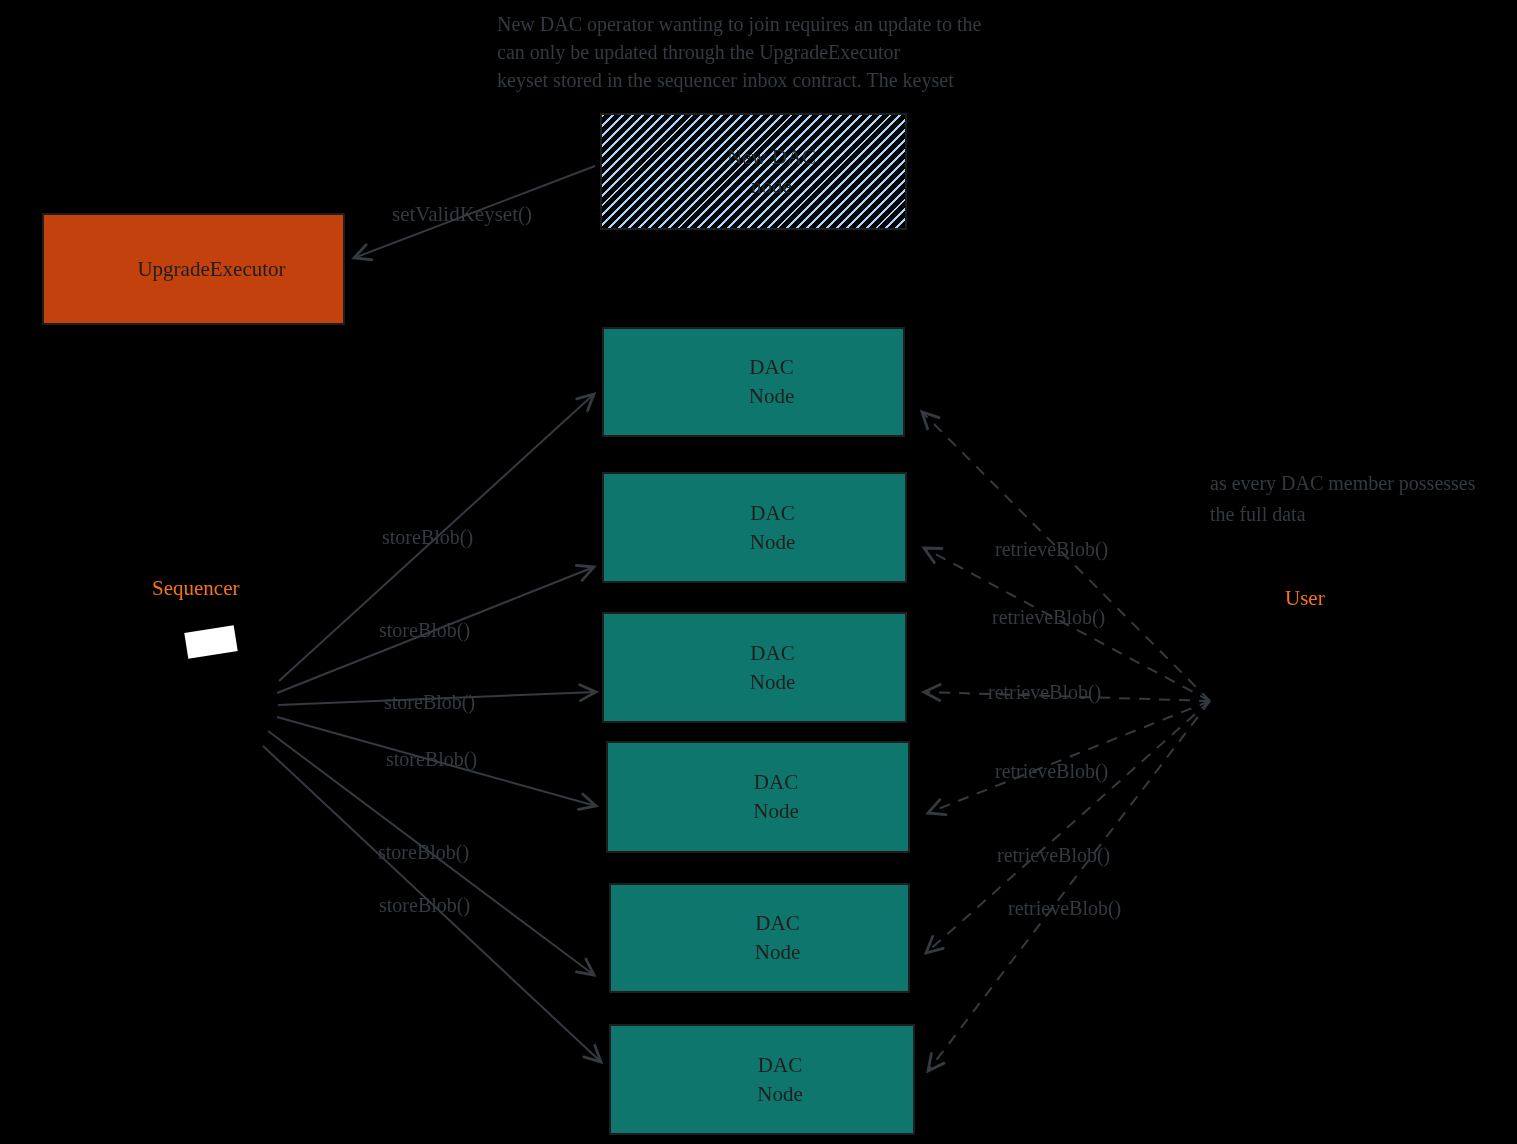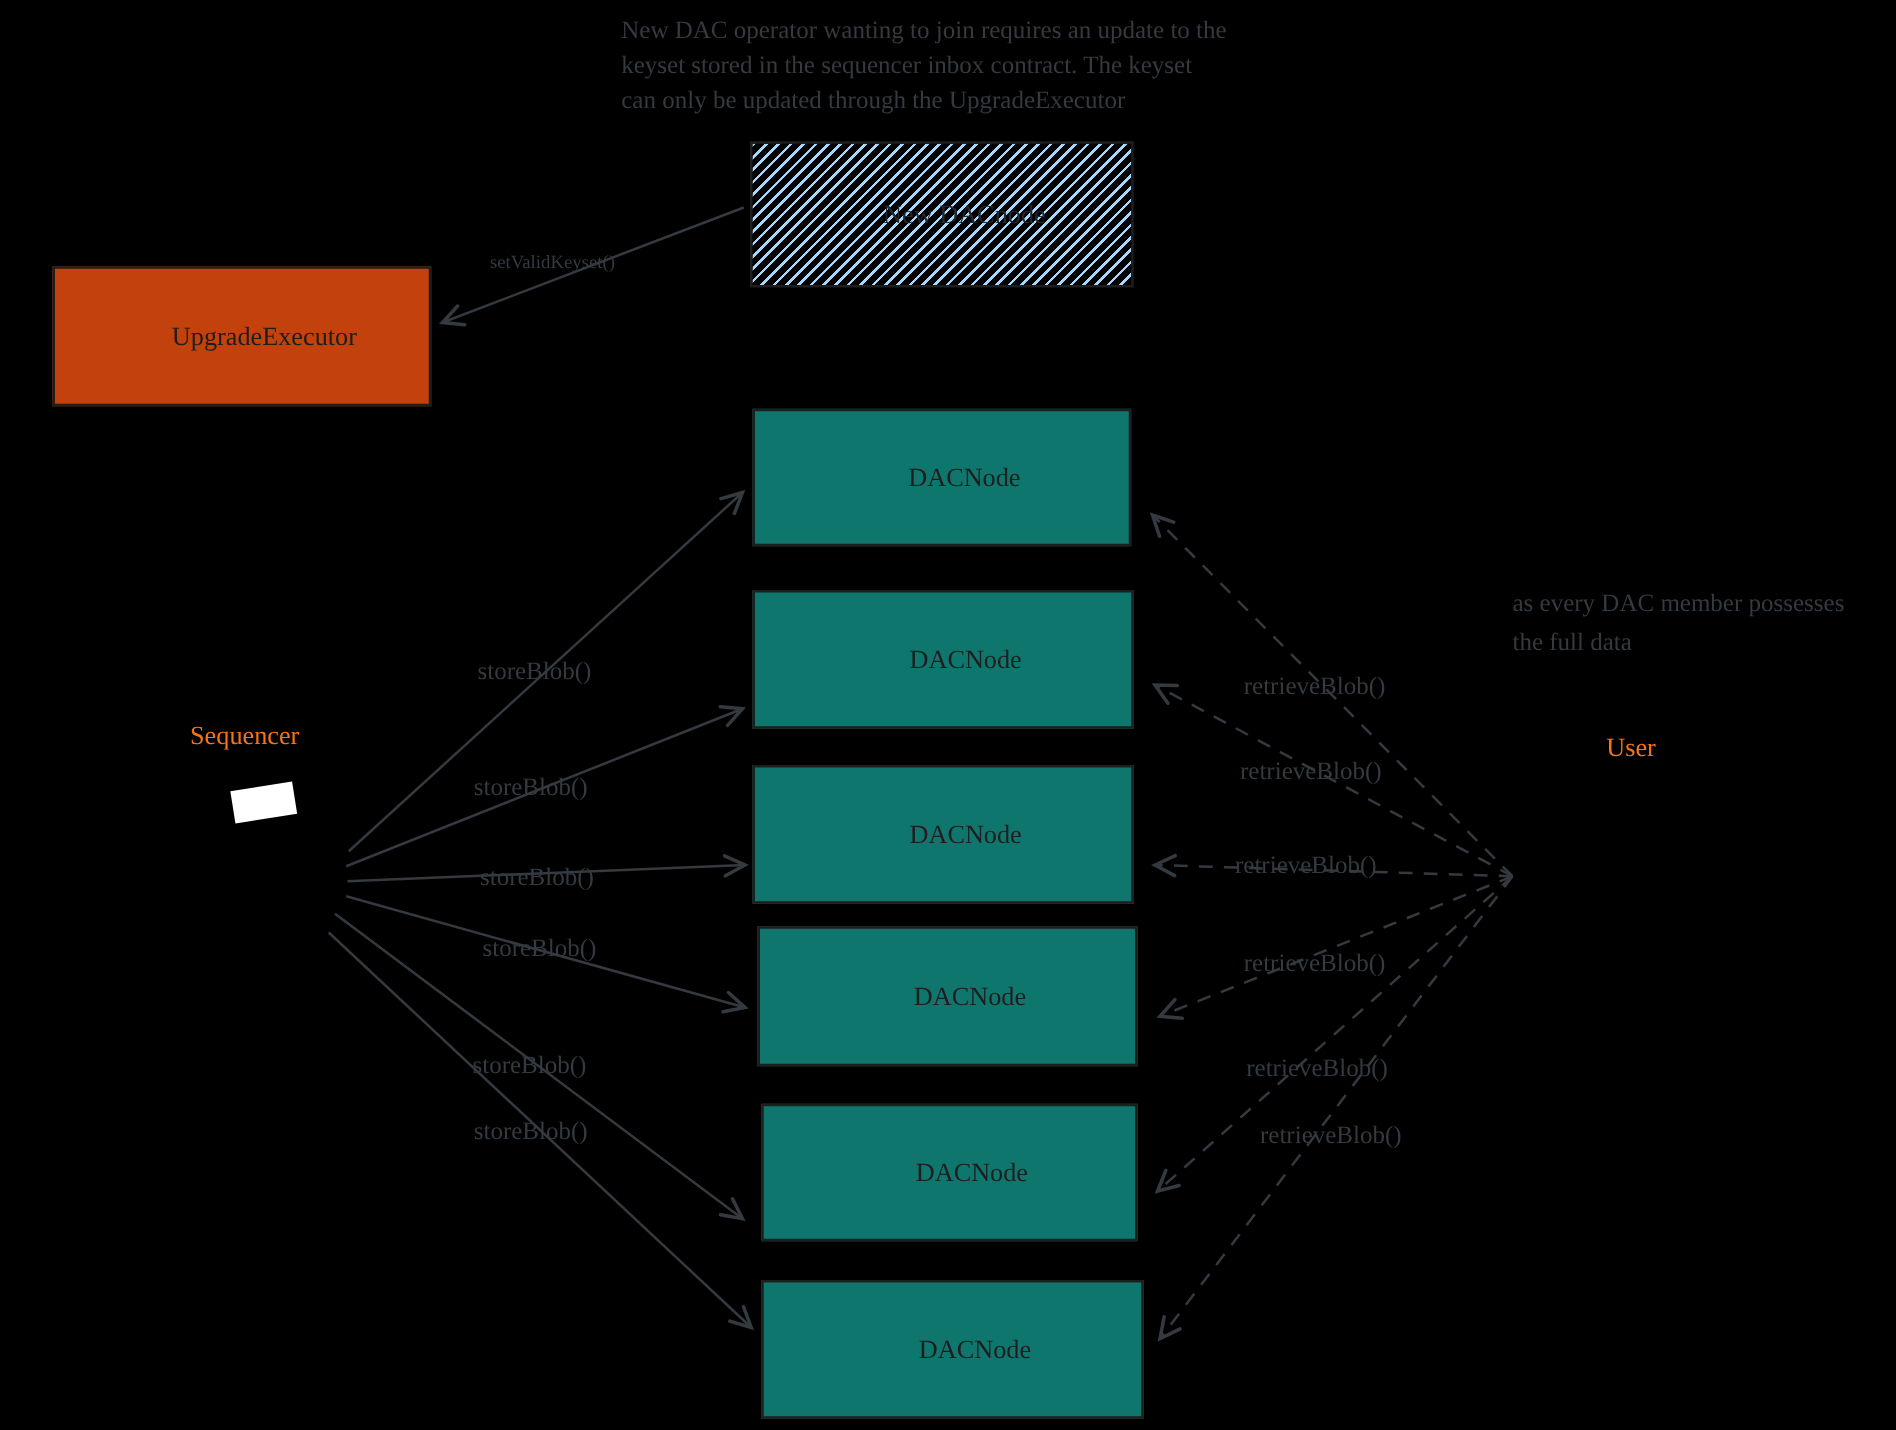--- a/index.html
+++ b/index.html
@@ -6,21 +6,21 @@
   .canvas{
     position:relative;width:1517px;height:1144px;background:#000000;
     font-family:Liberation Serif, serif;overflow:hidden;margin-left:32px;
   }
   .arrow-layer{position:absolute;left:0;top:0;width:1517px;height:1144px;}
   .note{position:absolute;color:#343a40;font-size:20px;line-height:28px;white-space:nowrap;}
   .note.bottom{line-height:24px;}
   .fn-label{position:absolute;color:#343a40;font-size:20px;white-space:nowrap;}
   .actor-label{position:absolute;color:#f97316;font-size:21px;white-space:nowrap;}
   .box{
-    position:absolute;display:flex;flex-direction:row;align-items:center;justify-content:center;
+    position:absolute;display:flex;flex-direction:column;align-items:center;justify-content:center;
     text-align:center;border:2px solid #1e1e1e;box-sizing:border-box;
     color:#1e1e1e;font-size:21px;line-height:29px;padding-left:36px;
   }
   .box.blue{background:#0f766e;}
   .box.pink{background:#c2410c;}
   .box.hatch{
     background:repeating-linear-gradient(135deg,#a5d8ff 0px,#a5d8ff 2px,transparent 2px,transparent 7px);
     color:#23282e;
   }
   .seq-shape{
@@ -52,34 +52,34 @@
     <line x1="1178" y1="701" x2="890" y2="412" stroke="#343a40" stroke-width="2" stroke-dasharray="11 9" marker-end="url(#ah)"></line>
     <line x1="1178" y1="701" x2="892" y2="548" stroke="#343a40" stroke-width="2" stroke-dasharray="11 9" marker-end="url(#ah)"></line>
     <line x1="1178" y1="701" x2="892" y2="692" stroke="#343a40" stroke-width="2" stroke-dasharray="11 9" marker-end="url(#ah)"></line>
     <line x1="1178" y1="701" x2="896" y2="813" stroke="#343a40" stroke-width="2" stroke-dasharray="11 9" marker-end="url(#ah)"></line>
     <line x1="1178" y1="701" x2="894" y2="953" stroke="#343a40" stroke-width="2" stroke-dasharray="11 9" marker-end="url(#ah)"></line>
     <line x1="1178" y1="701" x2="896" y2="1071" stroke="#343a40" stroke-width="2" stroke-dasharray="11 9" marker-end="url(#ah)"></line>
   </svg>
 
   <div class="note" style="left:465px;top:10px;">
     <div>New DAC operator wanting to join requires an update to the</div>
+    <div>can only be updated through the UpgradeExecutor</div>
     <div>keyset stored in the sequencer inbox contract. The keyset</div>
-    <div>can only be updated through the UpgradeExecutor</div>
   </div>
 
   <div class="box hatch" style="left:568px;top:113px;width:307px;height:117px;">
     <div>New DAC</div>
     <div>node</div>
   </div>
 
   <div class="box pink" style="left:10px;top:213px;width:303px;height:112px;">
     <div>UpgradeExecutor</div>
   </div>
 
-  <div class="fn-label" style="left:360px;top:202px;font-size:15px;">setValidKeyset()</div>
+  <div class="fn-label" style="left:360px;top:202px;font-size:21px;">setValidKeyset()</div>
 
   <div class="box blue" style="left:570px;top:327px;width:303px;height:110px;">
     <div>DAC</div>
     <div>Node</div>
   </div>
   <div class="box blue" style="left:570px;top:472px;width:305px;height:111px;">
     <div>DAC</div>
     <div>Node</div>
   </div>
   <div class="box blue" style="left:570px;top:612px;width:305px;height:111px;">

